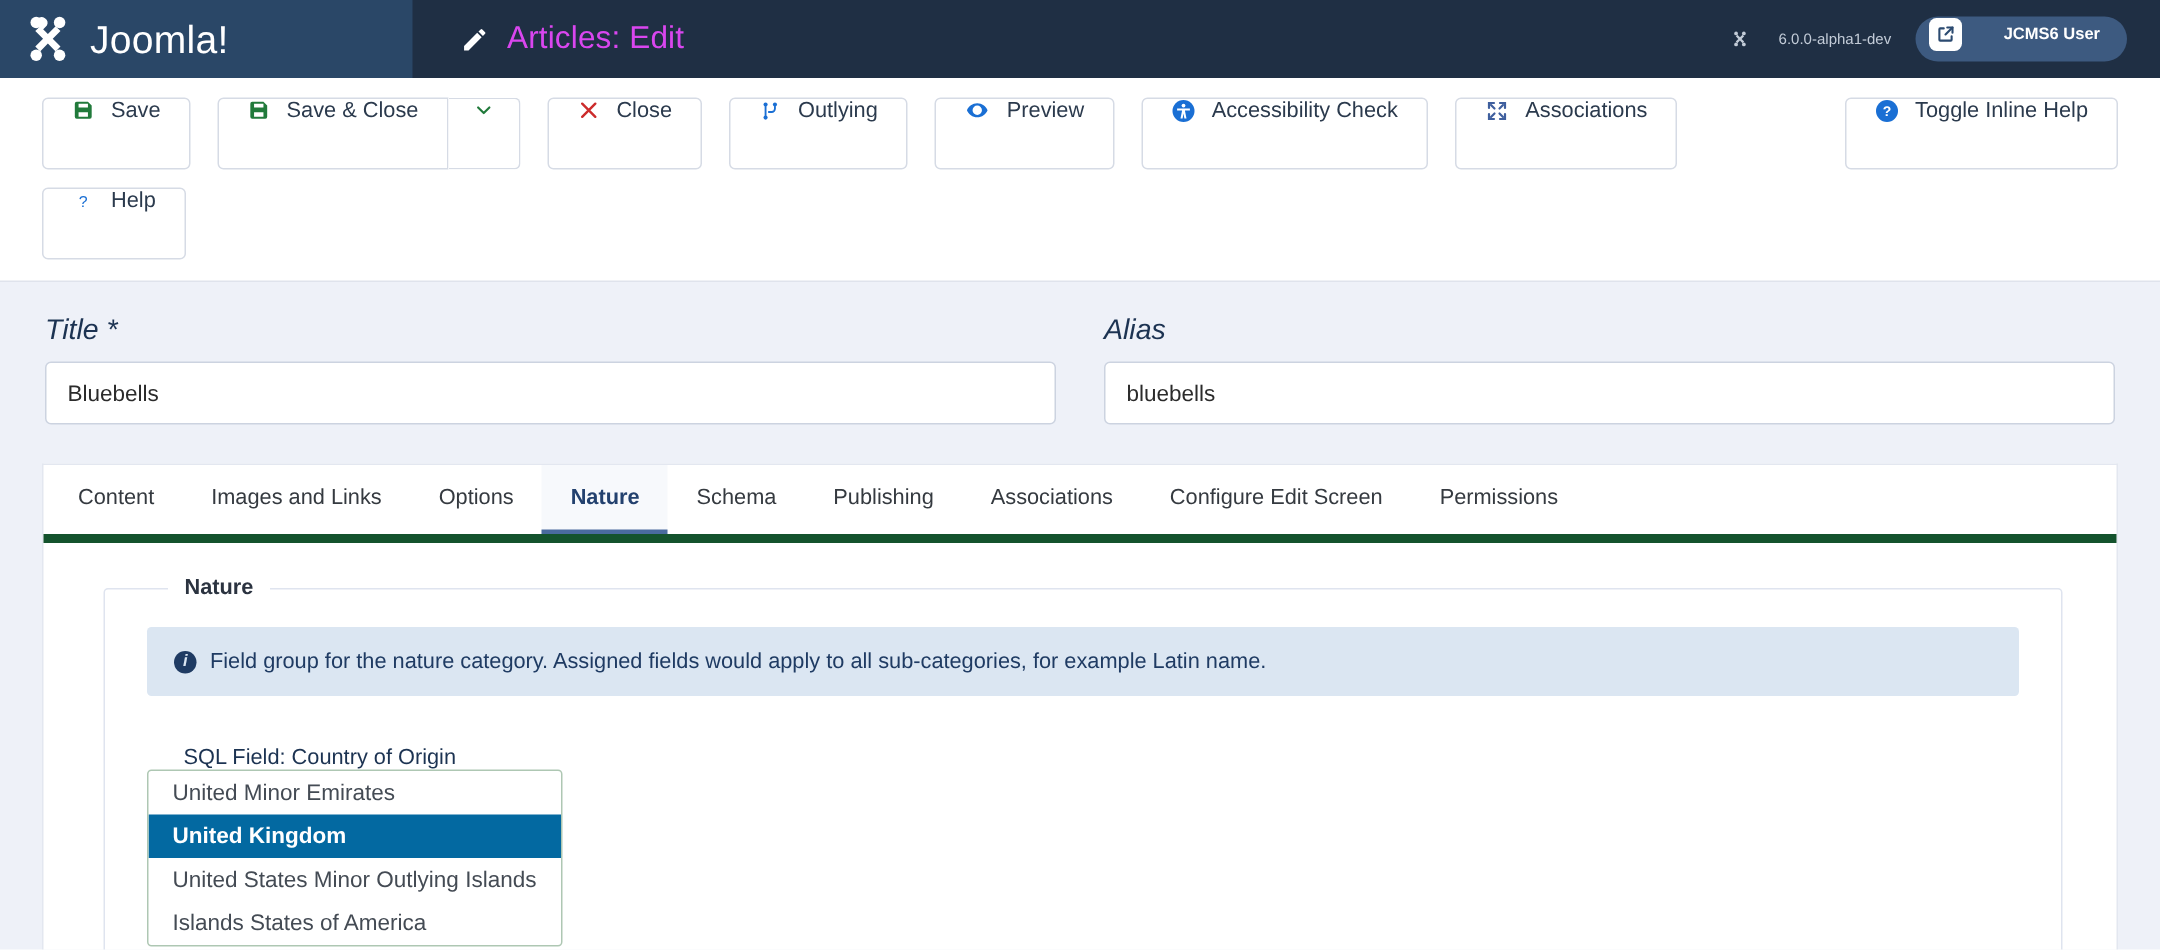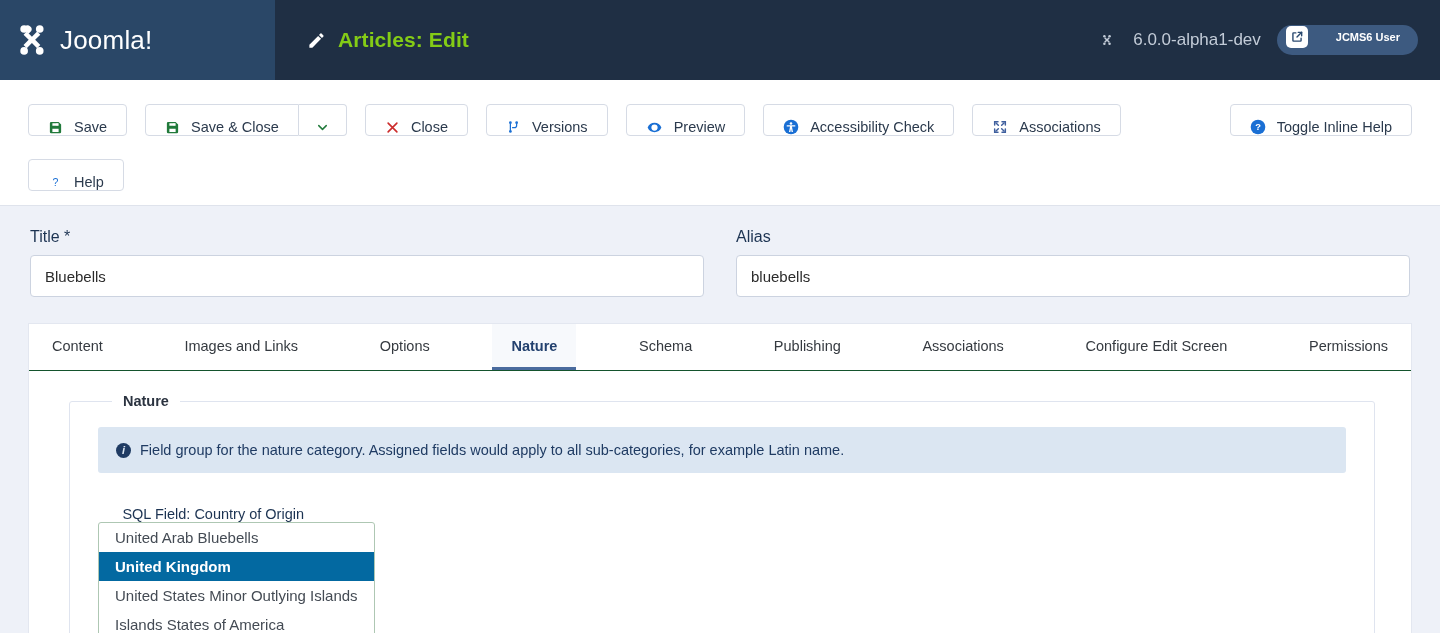--- a/index.html
+++ b/index.html
@@ -7,38 +7,38 @@
   body {
     width: 1440px; height: 633px;
     background: #eef1f8;
     font-family: "Liberation Sans", sans-serif;
     font-size: 15px;
     color: #1c3352;
     overflow: hidden;
   }
 
   
-  .header { height: 80px; display: flex; align-items: stretch; background: #1f2f44; }
+  .header { height: 52px; display: flex; align-items: stretch; background: #1f2f44; }
   .logo-block {
     width: 275px; background: #2a4767;
     display: flex; align-items: center; padding-left: 14px; gap: 10px;
   }
   .joomla-logo-svg { display:block; }
   .header-title-block {
     flex: 1; display: flex; align-items: center; padding-left: 32px; gap: 12px;
   }
   .header-title {
-    color: #84cc16; font-size: 21px; font-weight: 700; letter-spacing: .1px;
+    color: #d946ef; font-size: 21px; font-weight: 400; letter-spacing: .1px;
   }
   .pencil-icon { display: block; }
   .header-right {
     display: flex; align-items: center; gap: 16px; padding-right: 22px;
   }
   .version-tag {
-    color: #c3ccd8; font-size: 17px; display: flex; align-items: center; gap: 20px;
+    color: #c3ccd8; font-size: 10px; display: flex; align-items: center; gap: 20px;
     white-space: nowrap;
   }
   .user-pill {
     display: flex; align-items: center; gap: 28px;
     background: #3d5a80; border-radius: 20px;
     padding: 1px 18px 7px 9px; color: #fff;
     font-size: 11px; font-weight: bold; white-space: nowrap;
   }
   .user-pill .pill-icon {
     width: 22px; height: 22px; border-radius: 5px; background: #fff;
@@ -47,61 +47,59 @@
 
   
   .toolbar {
     background: #fff; border-bottom: 1px solid #dfe3ec;
     padding: 13px 28px 14px 28px;
     display: flex; flex-wrap: wrap; align-items: flex-start;
     gap: 12px 18px;
   }
   .tb-row { display: flex; flex-wrap: wrap; gap: 12px 18px; width: 100%; align-items: center; }
   .btn {
-    display: inline-flex; align-items: flex-end; gap: 11px;
-    height: 32px; padding: 0 19px;
+    display: inline-flex; align-items: flex-start; gap: 11px;
+    height: 48px; padding: 0 19px;
     background: #fff; border: 1px solid #d6dbe5; border-radius: 4px;
     font-size: 14.5px; color: #2b3a4d; cursor: pointer; white-space: nowrap;
     font-family: "Liberation Sans", sans-serif;
-    margin-top: 11px;
   }
   .split { display: inline-flex; }
   .split .btn:first-child { border-top-right-radius: 0; border-bottom-right-radius: 0; }
   .split .btn.caret {
     border-top-left-radius: 0; border-bottom-left-radius: 0;
     border-left: none; padding: 0 16px;
   }
   .spacer { flex: 1; }
   .ic { display: inline-flex; align-items: center; justify-content: center; flex: none; }
 
   
   .form-top {
     padding: 22px 30px 10px 30px;
     display: flex; gap: 32px;
   }
   .field-col { flex: 1; }
   .field-label {
-    display: block; font-size: 16px; color: #1c3352; margin-bottom: 9px;
+    display: block; font-size: 19px; color: #1c3352; margin-bottom: 9px; font-style: italic;
   }
   .req { color: #1c3352; }
   .text-input {
     width: 100%; height: 42px; border: 1px solid #ccd3e0; border-radius: 4px;
     background: #fff; padding: 0 14px; font-size: 15px; color: #2b2b2b;
     font-family: "Liberation Sans", sans-serif;
   }
 
   
   .panel {
     margin: 16px 28px 0 28px; background: #fff;
     border: 1px solid #e3e7f0; border-bottom: none; min-height: 320px;
   }
   .tabs {
-    display: flex; align-items: stretch; border-bottom: 1px solid #14532d;
+    display: flex; align-items: stretch; border-bottom: 6px solid #14532d;
     padding: 0 4px;
-    justify-content: space-between;
   }
   .tab {
     padding: 14px 19px 13px 19px; font-size: 14.5px; color: #353a40;
     cursor: pointer; border-bottom: 3px solid transparent; white-space: nowrap;
   }
   .tab.active {
     color: #23416e; font-weight: bold; border-bottom-color: #4a6b9e;
     background: #f7f9fc;
   }
 
@@ -235,21 +233,21 @@
 
     <button class="btn">
       <span class="ic">
         <svg width="15" height="16" viewBox="0 0 24 24" fill="none" stroke="#1a6fd4" stroke-width="2" stroke-linecap="round">
           <circle cx="7" cy="5" r="2.2" fill="#1a6fd4" stroke="none"></circle>
           <circle cx="17" cy="5" r="2.2" fill="#1a6fd4" stroke="none"></circle>
           <circle cx="7" cy="19" r="2.2" fill="#1a6fd4" stroke="none"></circle>
           <path d="M7 7.3v9.4M17 7.3v2.2a3.5 3.5 0 0 1-3.5 3.5h-3"></path>
         </svg>
       </span>
-      <span>Versions</span>
+      <span>Outlying</span>
     </button>
 
     <button class="btn">
       <span class="ic">
         <svg width="17" height="15" viewBox="0 0 24 24" fill="#1a6fd4">
           <path d="M12 4.5C7 4.5 2.7 7.6 1 12c1.7 4.4 6 7.5 11 7.5s9.3-3.1 11-7.5c-1.7-4.4-6-7.5-11-7.5zm0 12.5a5 5 0 1 1 0-10 5 5 0 0 1 0 10z"></path>
           <circle cx="12" cy="12" r="2.6" fill="#ffffff"></circle>
         </svg>
       </span>
       <span>Preview</span>
@@ -332,20 +330,20 @@
     <legend>Nature</legend>
 
     <div class="alert-info">
       <span class="info-dot">i</span>
       <span>Field group for the nature category. Assigned fields would apply to all sub-categories, for example Latin name.</span>
     </div>
 
     <div class="control-row">
       <label class="control-label">SQL Field: Country of Origin</label>
       <div class="listbox">
-        <div class="option">United Arab Bluebells</div>
+        <div class="option">United Minor Emirates</div>
         <div class="option selected">United Kingdom</div>
         <div class="option">United States Minor Outlying Islands</div>
         <div class="option">Islands States of America</div>
       </div>
     </div>
   </fieldset>
 </div>
 
 </body></html>

